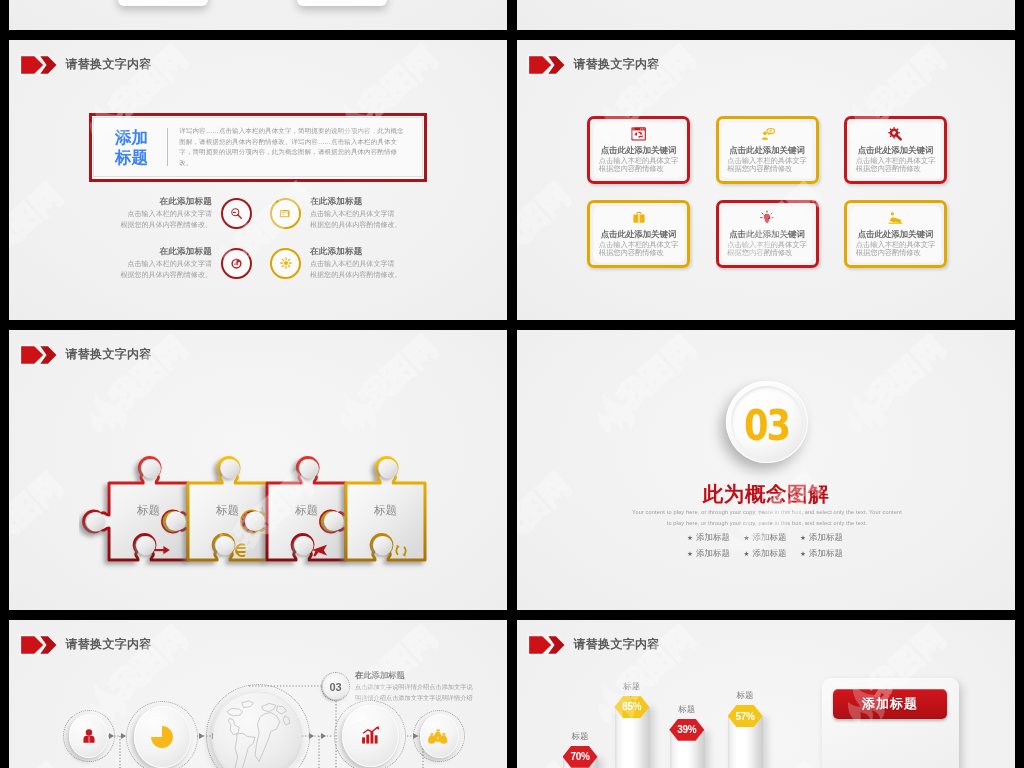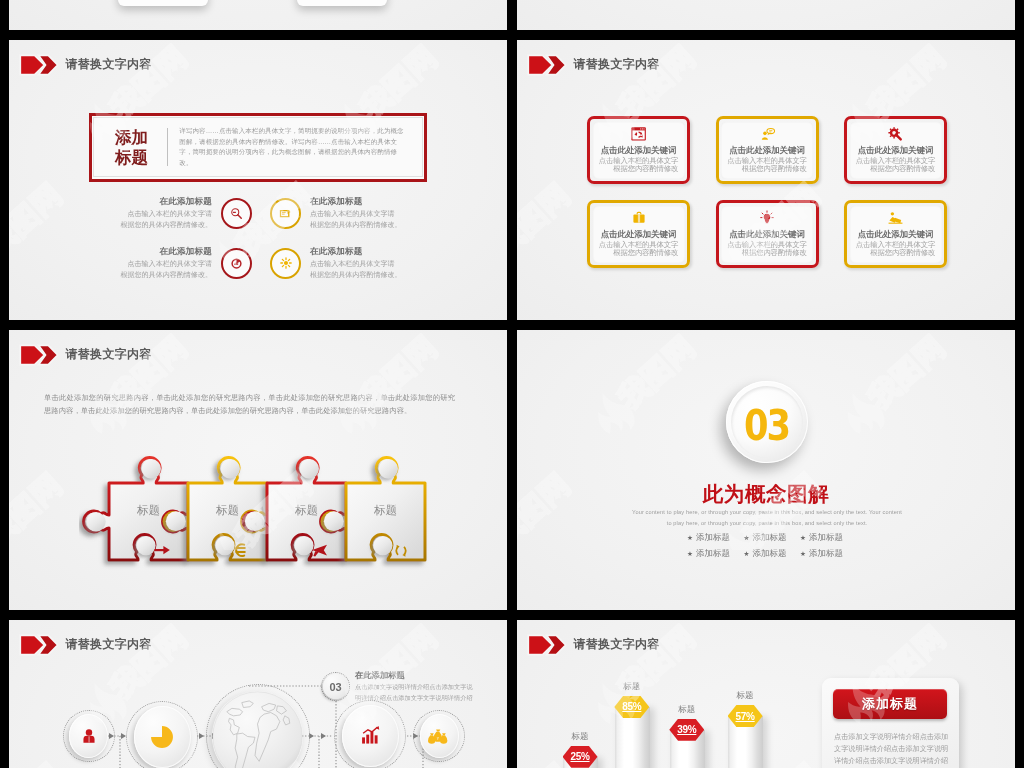--- a/index.html
+++ b/index.html
@@ -18,21 +18,21 @@
 
   
   .s1-box { position:absolute; top:212px; width:90px; height:44px; background:#fdfdfd;
             border-radius:6px; box-shadow:0 4px 8px rgba(0,0,0,.22); }
 
   
   .s3-box { position:absolute; left:80.3px; top:73px; width:338px; height:68.5px;
             border:3.3px solid #a91418; background:#fbfbfb; padding:1.2px; }
   .s3-box-in { width:100%; height:100%; border:1px solid #e0e0e0; background:#fafafa;
                display:flex; align-items:center; }
-  .s3-box-title { font-size:16.5px; font-weight:bold; color:#7f1d1d; line-height:1.22;
+  .s3-box-title { font-size:16.5px; font-weight:bold; color:#3b82f6; line-height:1.22;
                   letter-spacing:0px; margin-left:20.5px; width:34px; white-space:nowrap; }
   .s3-div { width:1px; height:38px; background:#c0c0c0; margin-left:17.8px; }
   .s3-box-body { font-size:6.5px; line-height:1.62; color:#9b9b9b; letter-spacing:.1px;
                  margin-left:11.5px; width:228px; }
   .s3-item { position:absolute; display:flex; align-items:center; }
   .s3-i1 { left:110px; top:156px; }
   .s3-i2 { left:261px; top:156px; }
   .s3-i3 { left:110px; top:206px; }
   .s3-i4 { left:261px; top:206px; }
   .s3-circ { width:31px; height:31px; border-radius:50%; border:2.7px solid; background:#fbfbfb;
@@ -43,21 +43,21 @@
   .s3-b { font-size:7.1px; color:#a0a0a0; line-height:1.55; margin-top:1px; letter-spacing:-.05px;}
 
   
   .s4-card { position:absolute; width:103px; height:68px; border:3px solid; border-radius:7px;
              padding:2.5px; box-shadow:1.5px 2px 3px rgba(0,0,0,.13); }
   .s4-in { width:100%; height:100%; background:#fafafa; border-radius:5px;
            box-shadow:inset 0 0 2px rgba(0,0,0,.07);
            display:flex; flex-direction:column; align-items:center; padding-top:4px; }
   .s4-ico { height:17px; display:flex; align-items:center; }
   .s4-t { font-size:8.5px; font-weight:bold; color:#6e6e6e; margin-top:2px; letter-spacing:-.1px;}
-  .s4-b { font-size:7.4px; color:#a4a4a4; line-height:1.16; margin-top:0px; text-align:right; letter-spacing:-.15px;}
+  .s4-b { font-size:7.4px; color:#a4a4a4; line-height:1.16; margin-top:0px; text-align:left; letter-spacing:-.15px;}
 
   
   .s5-p { position:absolute; left:35px; top:62px; width:411px; font-size:7.3px; color:#8d8d8d;
           line-height:1.73; letter-spacing:.05px; text-align:justify; }
   .s5-svg { position:absolute; left:70px; top:123px; }
   .pz-lbl { font-family:"Liberation Sans", sans-serif; font-size:11.5px; fill:#8b8b8b;
             text-anchor:middle; font-weight:500; }
 
   
   .s6-circ { position:absolute; left:209px; top:51px; width:82px; height:82px; border-radius:50%;
@@ -109,21 +109,21 @@
             box-shadow:4px 1px 7px rgba(0,0,0,.14); }
   .b1 { left:46px; top:136.8px; height:160px; }
   .b2 { left:97.8px; top:86.9px; height:209px; }
   .b3 { left:152.8px; top:109.7px; height:184px; }
   .b4 { left:211.1px; top:96.1px; height:196px; }
   .s8-bl { position:absolute; left:-8px; width:50px; text-align:center; top:-26px;
            font-size:8.5px; color:#7e7e7e; }
   .s8-hex { position:absolute; left:-.5px; top:-11px; width:35px; height:22px;
             clip-path:polygon(25% 0%, 75% 0%, 100% 50%, 75% 100%, 25% 100%, 0% 50%);
             display:flex; align-items:center; justify-content:center; }
-  .s8-hex > i { font-style:normal; font-size:10px; font-weight:bold; color:#fff; letter-spacing:-.3px;text-decoration:underline;}
+  .s8-hex > i { font-style:normal; font-size:10px; font-weight:bold; color:#fff; letter-spacing:-.3px;}
   .s8-panel { position:absolute; left:305px; top:58px; width:137px; height:175px;
               background:linear-gradient(160deg,#fbfbfb,#efefef 60%,#e7e7e7);
               border-radius:9px; box-shadow:3px 4px 9px rgba(0,0,0,.18); }
   .s8-btn { position:absolute; left:11px; top:11px; width:114px; height:30px; border-radius:5px;
             background:linear-gradient(180deg,#d2151c,#ad0f14);
             box-shadow:0 2px 3px rgba(0,0,0,.25), inset 0 1px 0 rgba(255,255,255,.25);
             display:flex; align-items:center; justify-content:center;
             font-size:13px; font-weight:bold; color:#fff; letter-spacing:1px;
             text-shadow:0 1px 1px rgba(0,0,0,.25); }
   .s8-ptxt { position:absolute; left:12px; top:53px; width:118px; font-size:7.2px; color:#9d9d9d; line-height:1.67; letter-spacing:-.05px;}
@@ -497,21 +497,20 @@
   <div class="slide" style="left:9px;top:330px;width:498px;height:280px;">
     <div class="hdr">
       <span class="hdr-arrow">
         <svg width="38" height="22" viewBox="0 0 38 22" style="overflow:visible">
           <path d="M1.3 1.3 H15.6 L25.3 11 L15.6 20.7 H1.3 Z" fill="#cc1117" stroke="#f6f6f6" stroke-width="1.7" stroke-linejoin="miter"></path>
           <path d="M19.6 1.3 H29.3 L38.6 11 L29.3 20.7 H19.6 L26.5 11 Z" fill="#b50f14" stroke="#f6f6f6" stroke-width="1.7" stroke-linejoin="miter"></path>
         </svg>
       </span>
       <span class="hdr-title">请替换文字内容</span>
     </div>
-    <div class="s5-p">单击此处添加您的研究思路内容，单击此处添加您的研究思路内容，单击此处添加您的研究思路内容，单击此处添加您的研究思路内容，单击此处添加您的研究思路内容，单击此处添加您的研究思路内容，单击此处添加您的研究思路内容。</div>
 
     <svg class="s5-svg" viewBox="-30 -30 384 141" width="384" height="141">
   <defs>
     <linearGradient id="pzFill" x1="0.08" y1="0" x2="0.8" y2="1">
       <stop offset="0" stop-color="#fdfdfd"></stop>
             <stop offset=".5" stop-color="#f1f1f1"></stop>
             <stop offset="1" stop-color="#dadada"></stop>
     </linearGradient>
     <linearGradient id="knFill" x1="0.1" y1="0" x2="0.9" y2="1">
       <stop offset="0" stop-color="#fbfbfb"></stop>
@@ -934,21 +933,21 @@
           <path d="M1.3 1.3 H15.6 L25.3 11 L15.6 20.7 H1.3 Z" fill="#cc1117" stroke="#f6f6f6" stroke-width="1.7" stroke-linejoin="miter"></path>
           <path d="M19.6 1.3 H29.3 L38.6 11 L29.3 20.7 H19.6 L26.5 11 Z" fill="#b50f14" stroke="#f6f6f6" stroke-width="1.7" stroke-linejoin="miter"></path>
         </svg>
       </span>
       <span class="hdr-title">请替换文字内容</span>
     </div>
 
     <div class="s8-bar b1">
       <span class="s8-bl">标题</span>
       <span class="s8-hex" style="background:#d81e24">
-          <i>25%</i>
+          <i>70%</i>
         </span>
     </div>
     <div class="s8-bar b2">
       <span class="s8-bl">标题</span>
       <span class="s8-hex" style="background:#f5c518">
           <i>85%</i>
         </span>
     </div>
     <div class="s8-bar b3">
       <span class="s8-bl">标题</span>
@@ -960,21 +959,20 @@
       <span class="s8-bl">标题</span>
       <span class="s8-hex" style="background:#f5c518">
           <i>57%</i>
         </span>
     </div>
 
     <div class="s8-panel">
       <div class="s8-btn">
         <span>添加标题</span>
       </div>
-      <div class="s8-ptxt">点击添加文字说明详情介绍点击添加文字说明详情介绍点击添加文字说明详情介绍点击添加文字说明详情介绍</div>
     </div>
     <svg class="wm" viewBox="0 0 498 280" width="498" height="280" preserveAspectRatio="none" style="opacity:.33">
       <defs>
         <g id="wmUnit">
           <g transform="rotate(-42)">
             <path d="M3 38 c-4 -10 0 -18 6 -24 c1 6 3 9 6 12 c0 -10 4 -17 10 -23 c-1 10 2 16 6 21 c4 5 5 12 2 17 c-2 5 -7 8 -12 8 c3 -4 3 -9 0 -13 c-1 4 -4 7 -8 8 c3 -5 2 -11 -2 -14 c-2 4 -5 6 -8 8 z" fill="#ffffff" opacity=".72"></path>
             <text x="34" y="34" font-family="Liberation Sans, sans-serif" font-size="30" font-weight="bold" fill="none" stroke="#ffffff" stroke-width="1.9">我图网</text>
           </g>
         </g>
       </defs>

